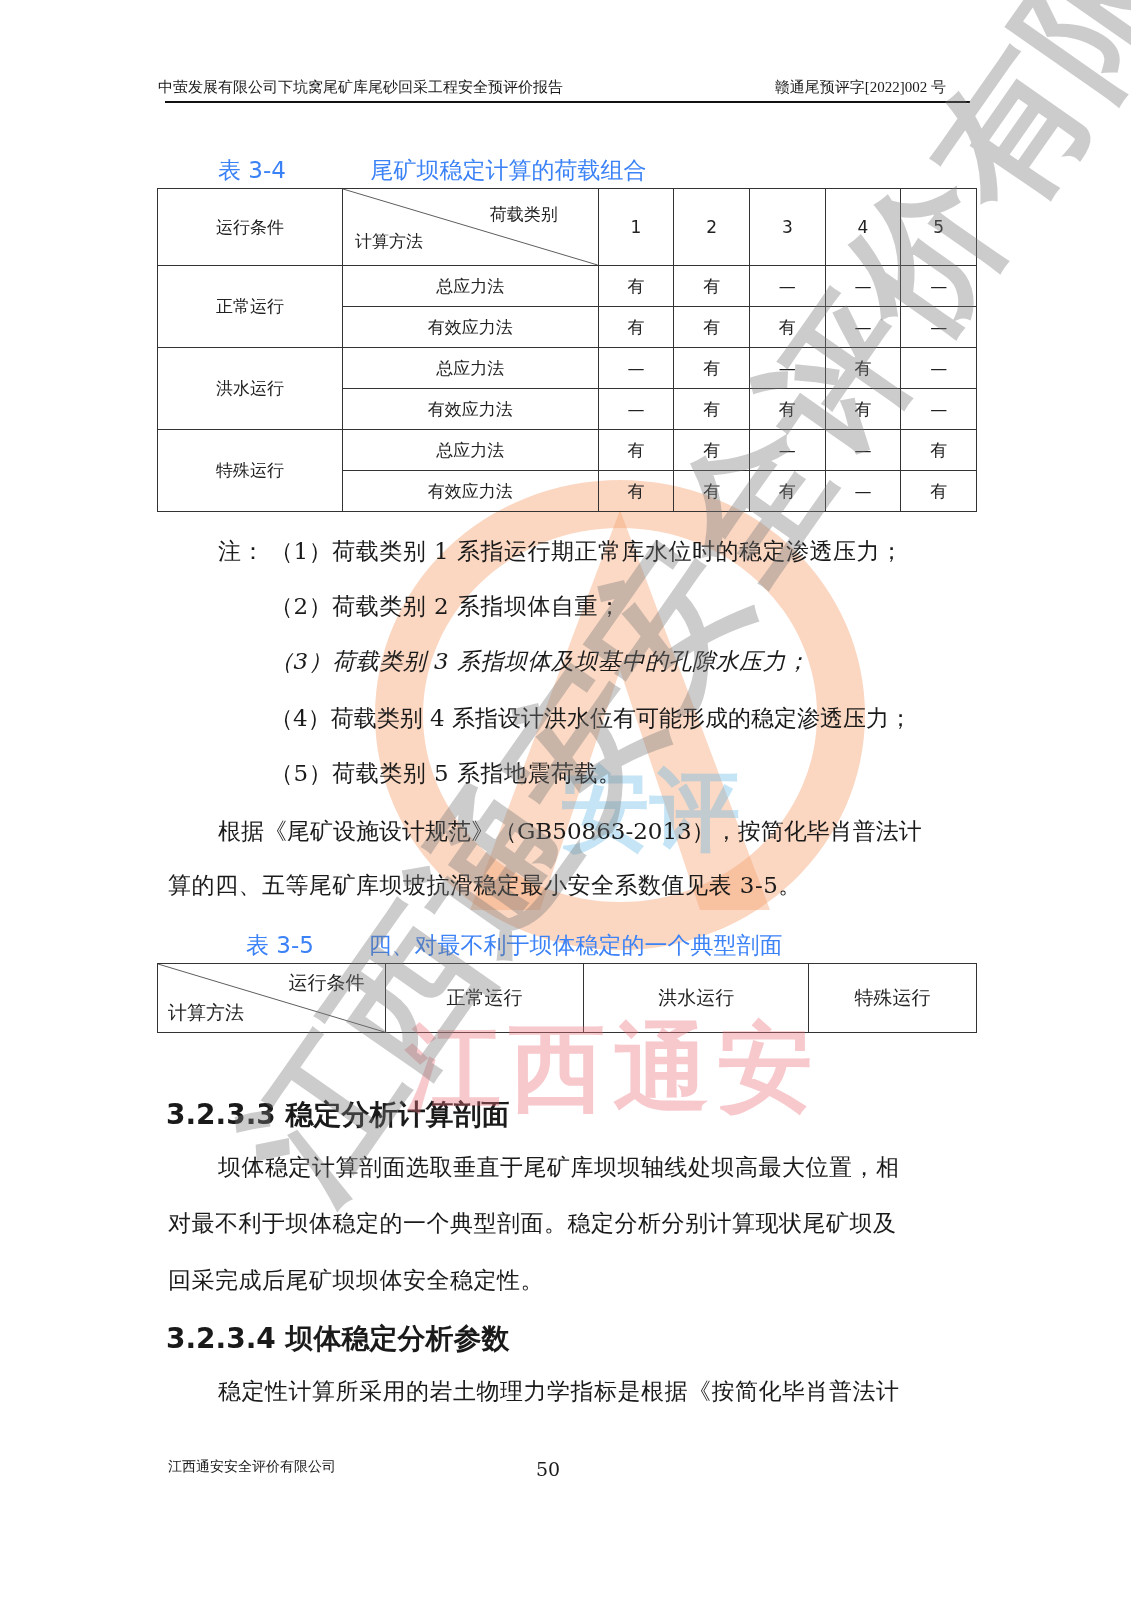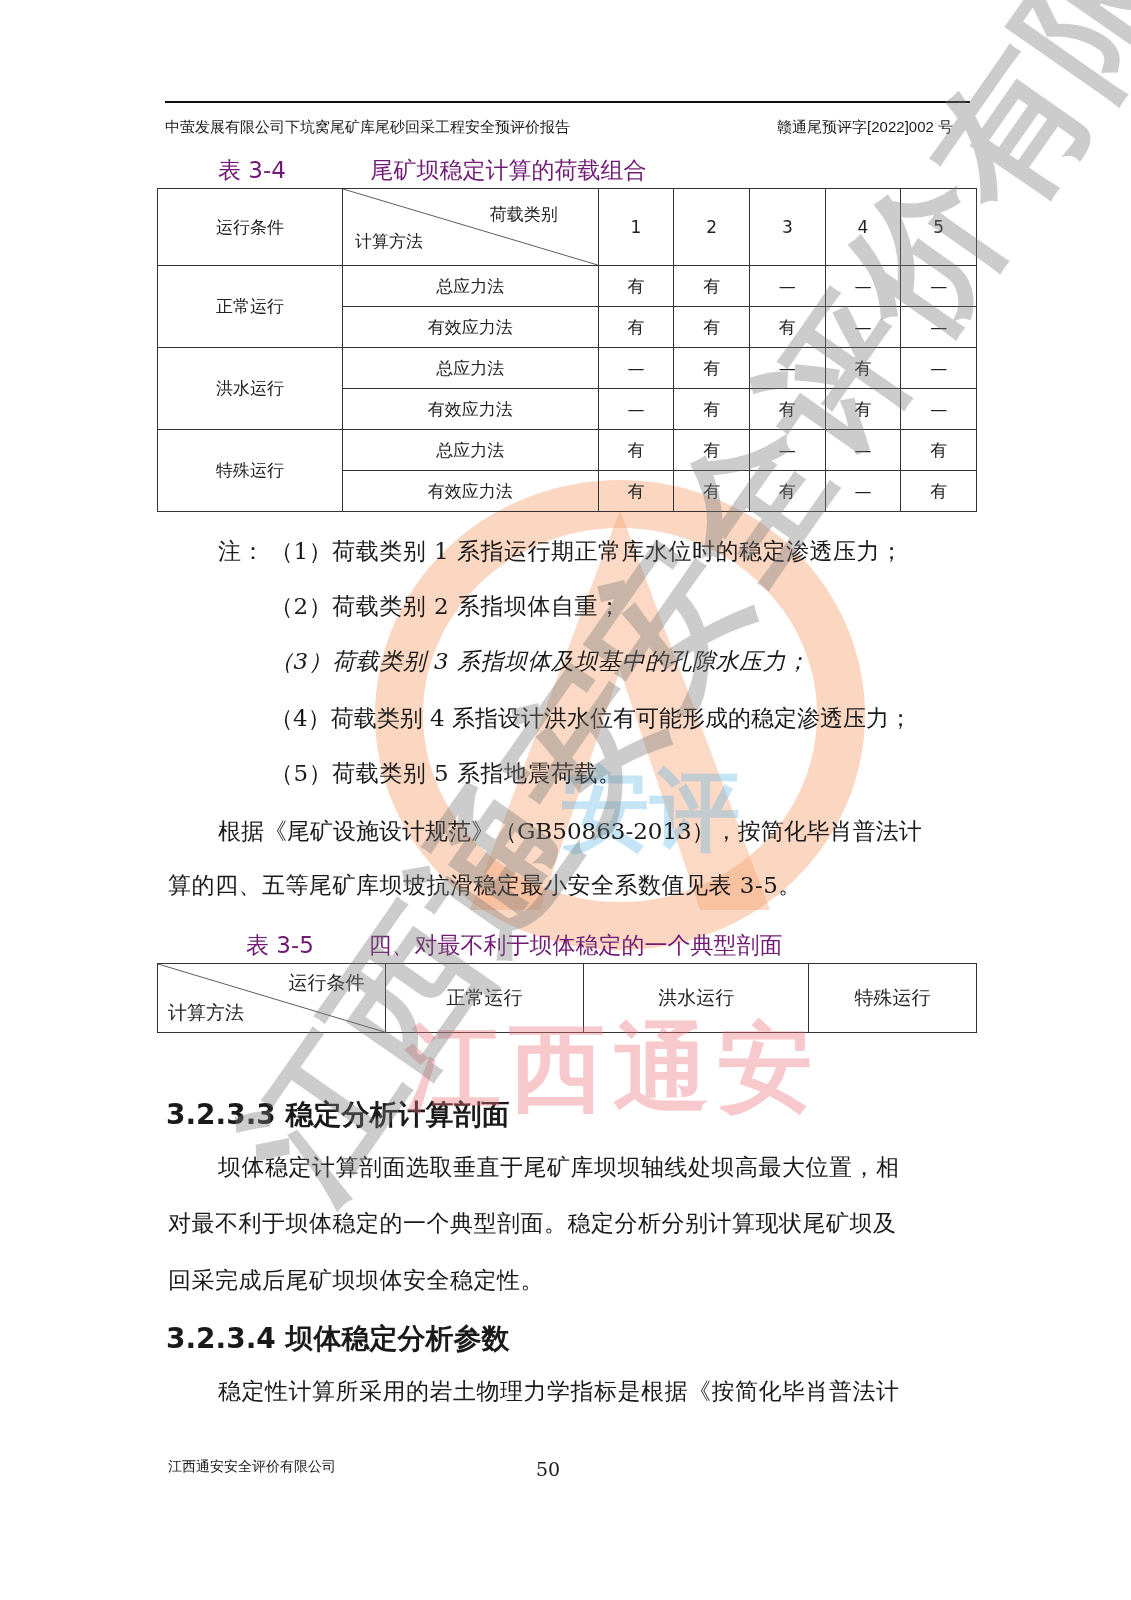--- a/index.html
+++ b/index.html
@@ -1,24 +1,24 @@
 <!DOCTYPE html>
 <html><head>
 <meta charset="utf-8">
 <style>
   html, body { margin: 0; padding: 0; background: #ffffff; }
   body { width: 1131px; height: 1600px; position: relative; overflow: hidden;
          font-family: "DejaVu Serif", "Liberation Serif", serif; color: #1a1a1a; }
-  .page-header { position: absolute; left: 165px; top: 78px; width: 810px; height: 24px;
-                 font-size: 15px; font-family: Liberation Sans, sans-serif; margin-top: 40px; }
+  .page-header { position: absolute; left: 158px; top: 78px; width: 810px; height: 24px;
+                 font-size: 15px; font-family: Liberation Serif, serif; }
   .page-header .left { position: absolute; left: 0; top: 0; }
   .page-header .right { position: absolute; right: 22px; top: 0; }
   .header-rule { position: absolute; left: 165px; top: 101px; width: 805px; height: 2px; background: #111; }
 
-  .caption { position: absolute; font-size: 23px; font-family: "DejaVu Sans", sans-serif; color: #701a75; white-space: nowrap; }
+  .caption { position: absolute; font-size: 23px; font-family: "DejaVu Sans", sans-serif; color: #3b82f6; white-space: nowrap; }
 
   table { border-collapse: collapse; position: absolute; font-family: "DejaVu Sans", sans-serif; }
   td { border: 1px solid #333; text-align: center; vertical-align: middle; padding: 0; color: #222; }
 
   #t34 { left: 157px; top: 188px; width: 820px; }
   #t34 td { font-size: 17px; height: 40px; }
   #t34 tr.head td { height: 76px; }
   #t34 .c-cond { width: 185px; }
   #t34 .c-meth { width: 256px; }
   #t34 .c-val { width: 75px; }

